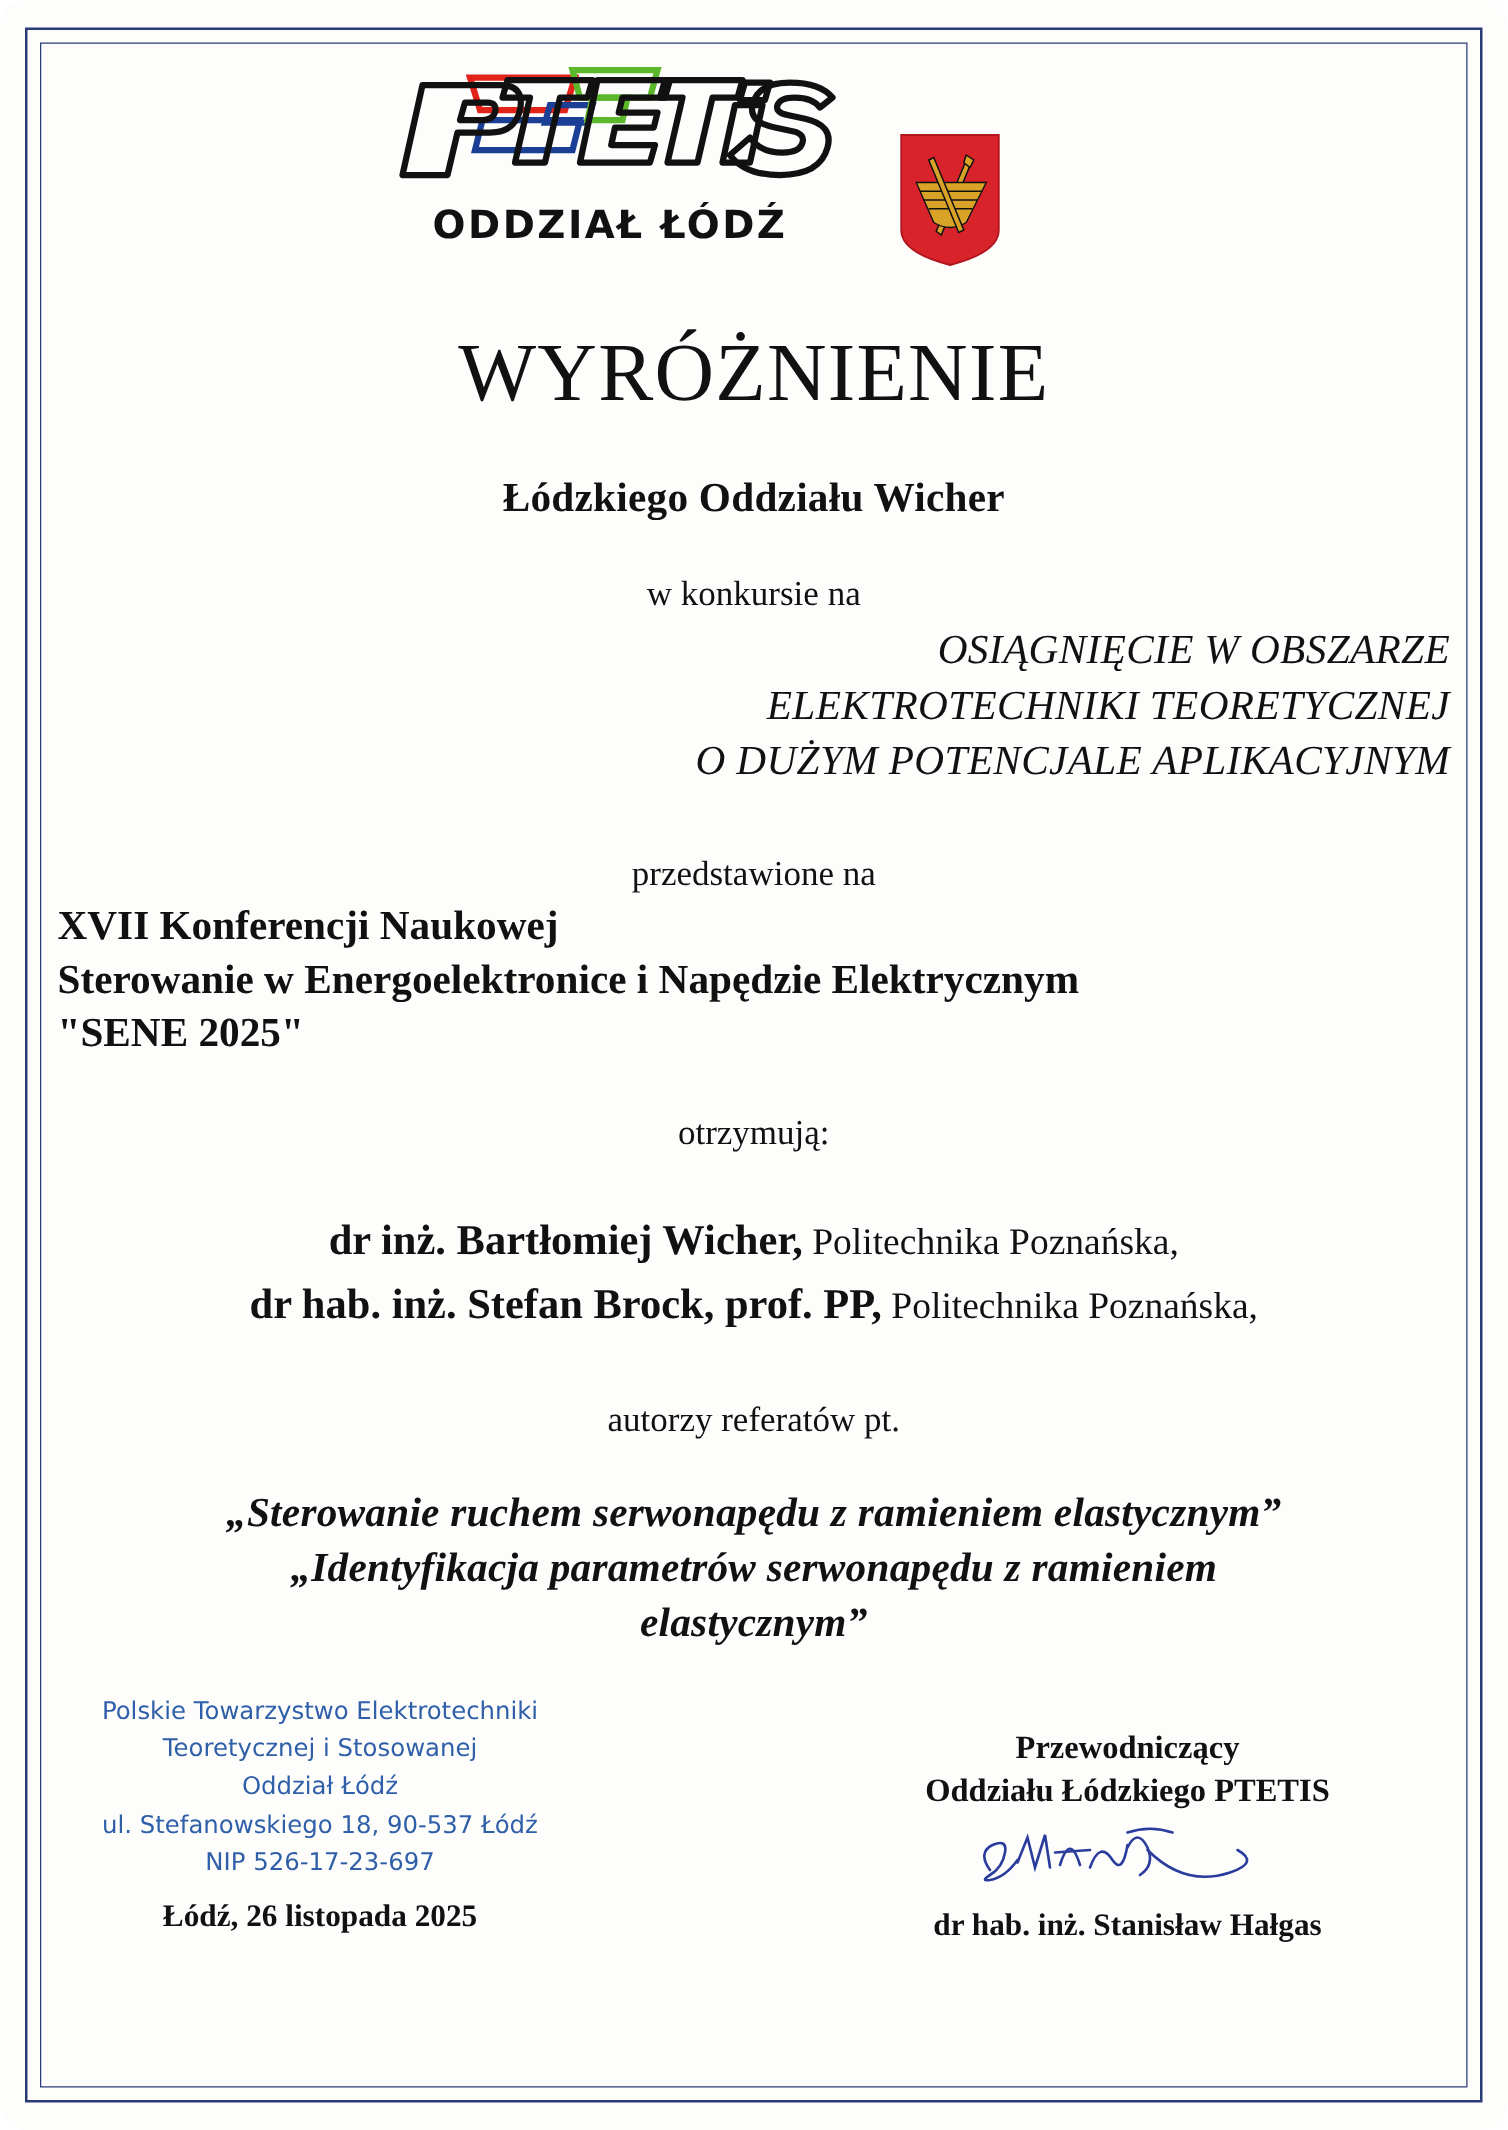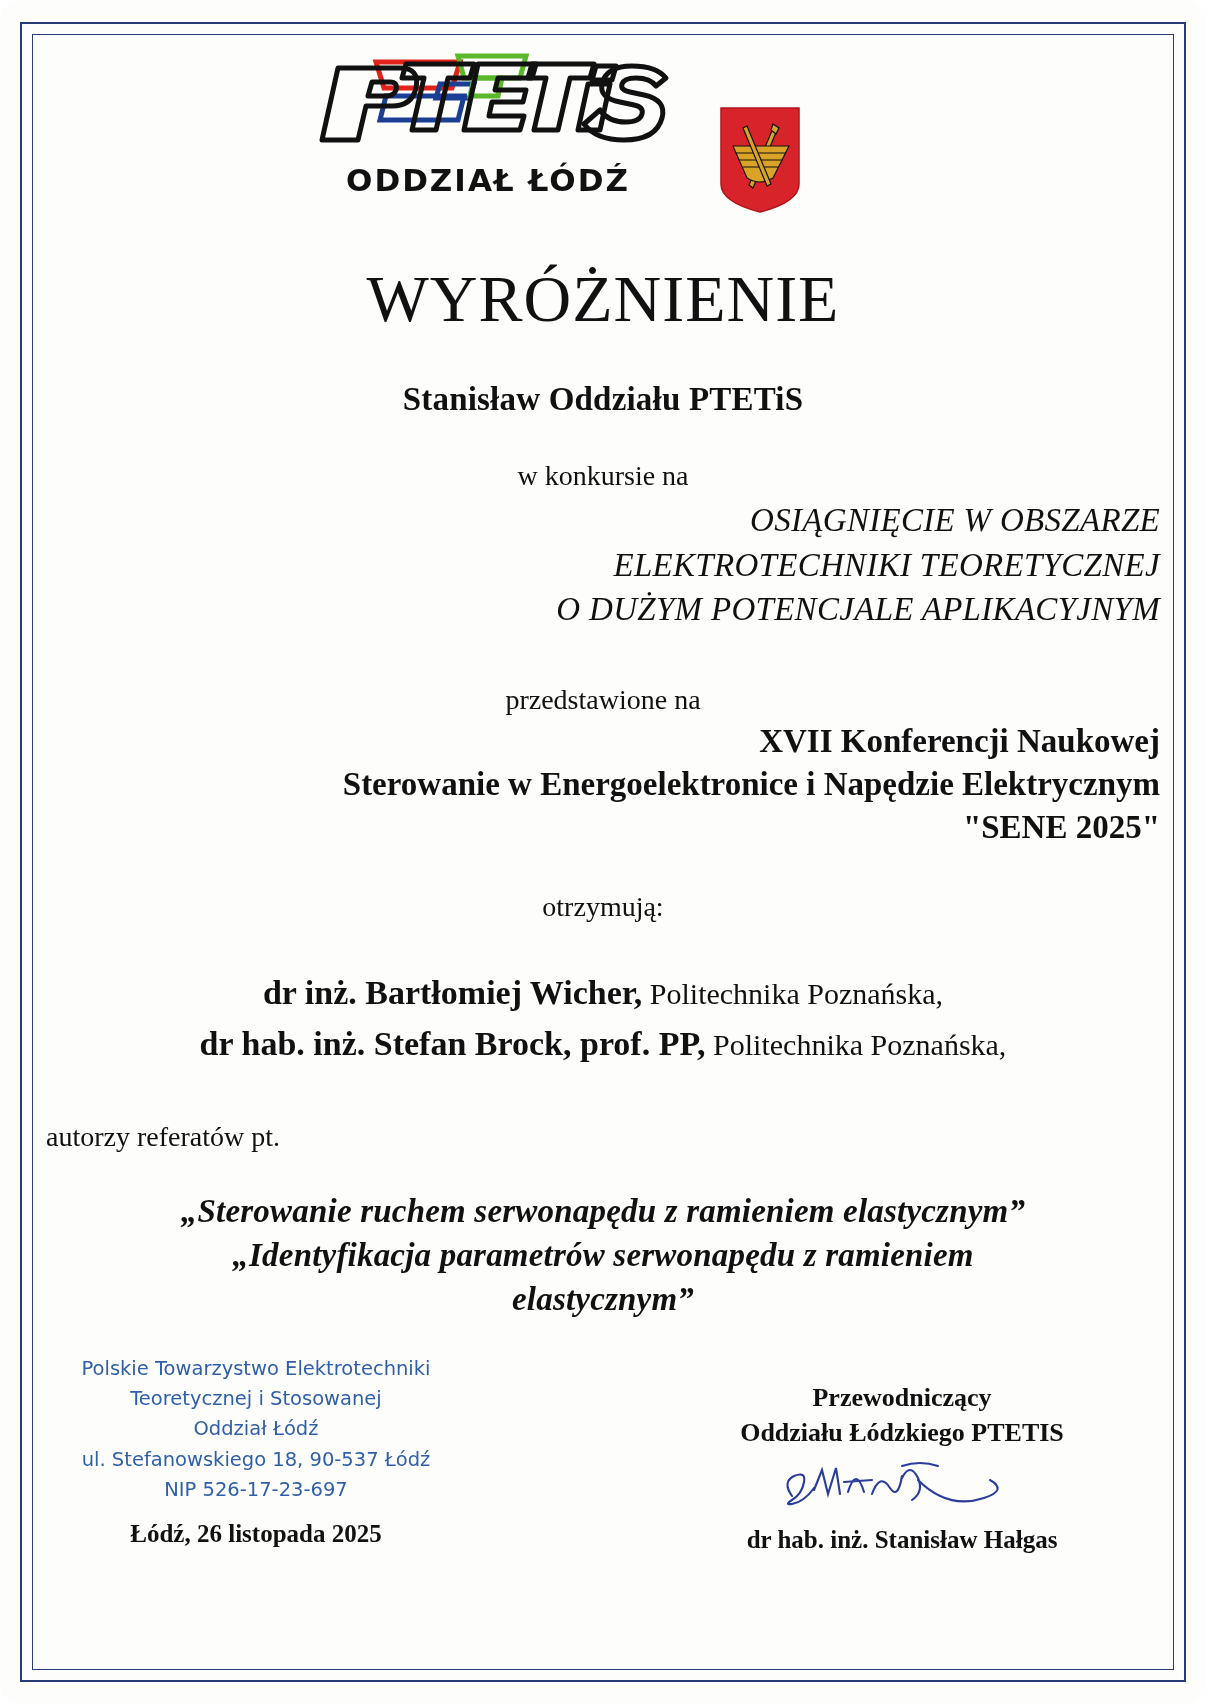--- a/index.html
+++ b/index.html
@@ -117,21 +117,21 @@
     line-height: 1.35;
     margin-top: 6px;
     letter-spacing: 0.3px;
   }
   .presented-intro {
     text-align: center;
     font-size: 28px;
     margin-top: 52px;
   }
   .conf-title {
-    text-align: right;
+    text-align: left;
     font-weight: bold;
     font-size: 33px;
     line-height: 1.3;
     margin-top: 4px;
   }
   .receive-intro {
     text-align: center;
     font-size: 28px;
     margin-top: 42px;
   }
@@ -150,21 +150,21 @@
     font-weight: bold;
     font-size: 34px;
   }
   .recipient-aff {
     font-weight: normal;
     font-size: 30px;
   }
 
   
   .papers-intro {
-    text-align: left;
+    text-align: center;
     font-size: 28px;
     margin-top: 52px;
   }
   .paper-list {
     margin-top: 36px;
     text-align: center;
   }
   .paper-title {
     font-style: italic;
     font-weight: bold;
@@ -285,21 +285,21 @@
         </g>
 
         <g stroke="#111111" stroke-width="1.2" fill="#d8a326">
           <path d="M24 22 L28 20 L52 78 L48 80 Z"></path>
         </g>
       </svg>
     </div>
 
     <div class="award-title">WYRÓŻNIENIE</div>
 
-    <div class="org-line">Stanisław Oddziału PTETiS</div>
+    <div class="org-line">Łódzkiego Oddziału Wicher</div>
 
     <div class="contest-intro">w konkursie na</div>
 
     <div class="contest-title">
       <div>OSIĄGNIĘCIE W OBSZARZE</div>
       <div>ELEKTROTECHNIKI TEORETYCZNEJ</div>
       <div>O DUŻYM POTENCJALE APLIKACYJNYM</div>
     </div>
 
     <div class="presented-intro">przedstawione na</div>

